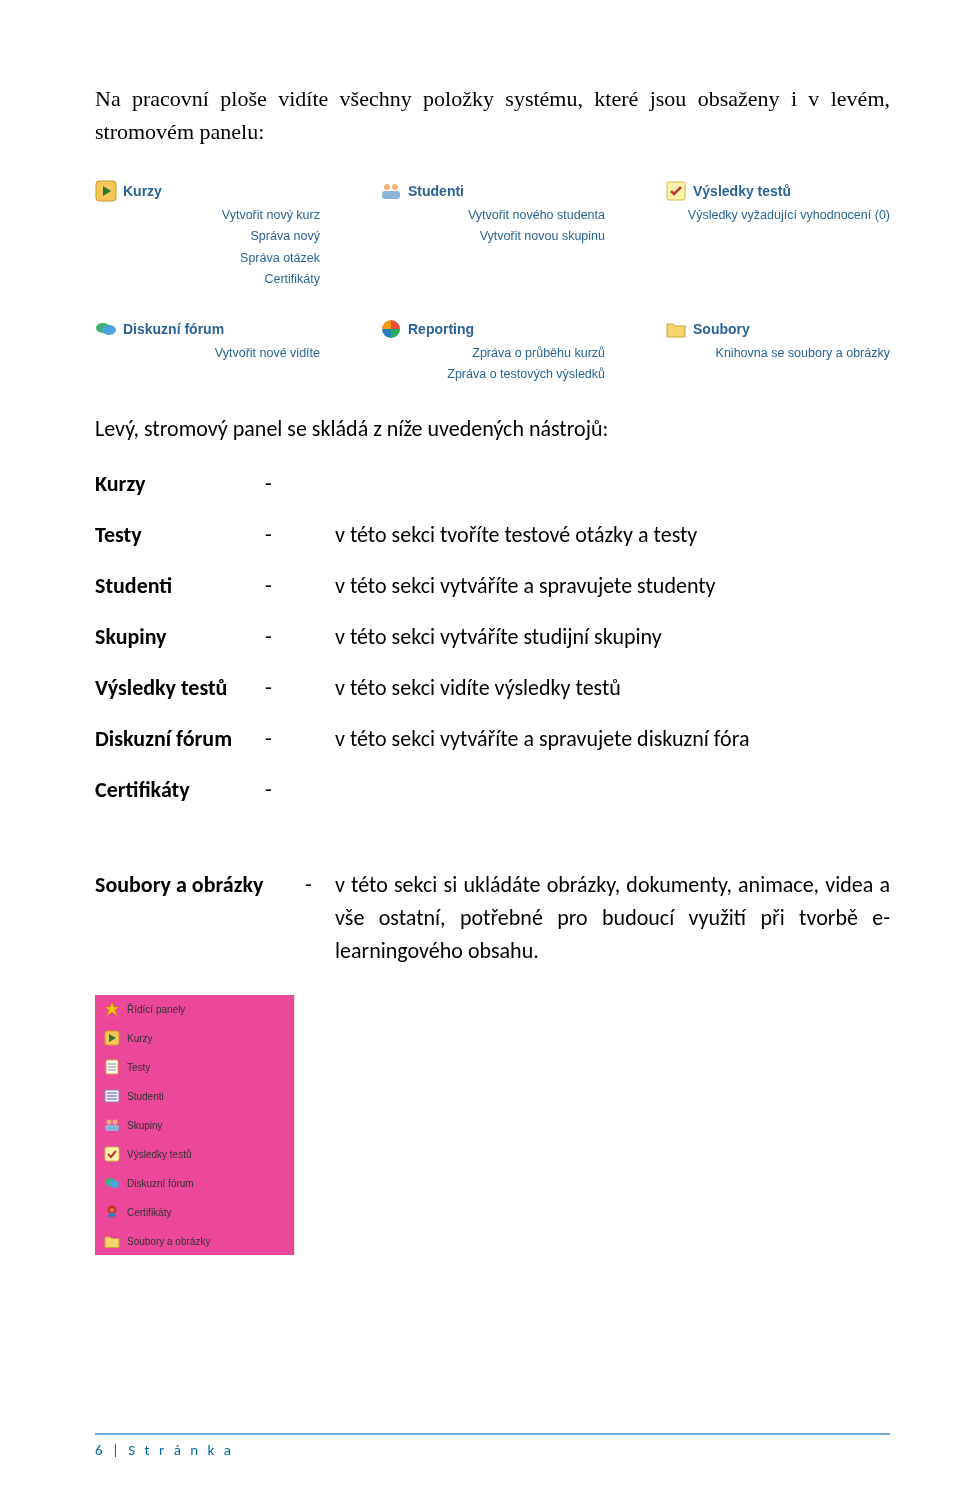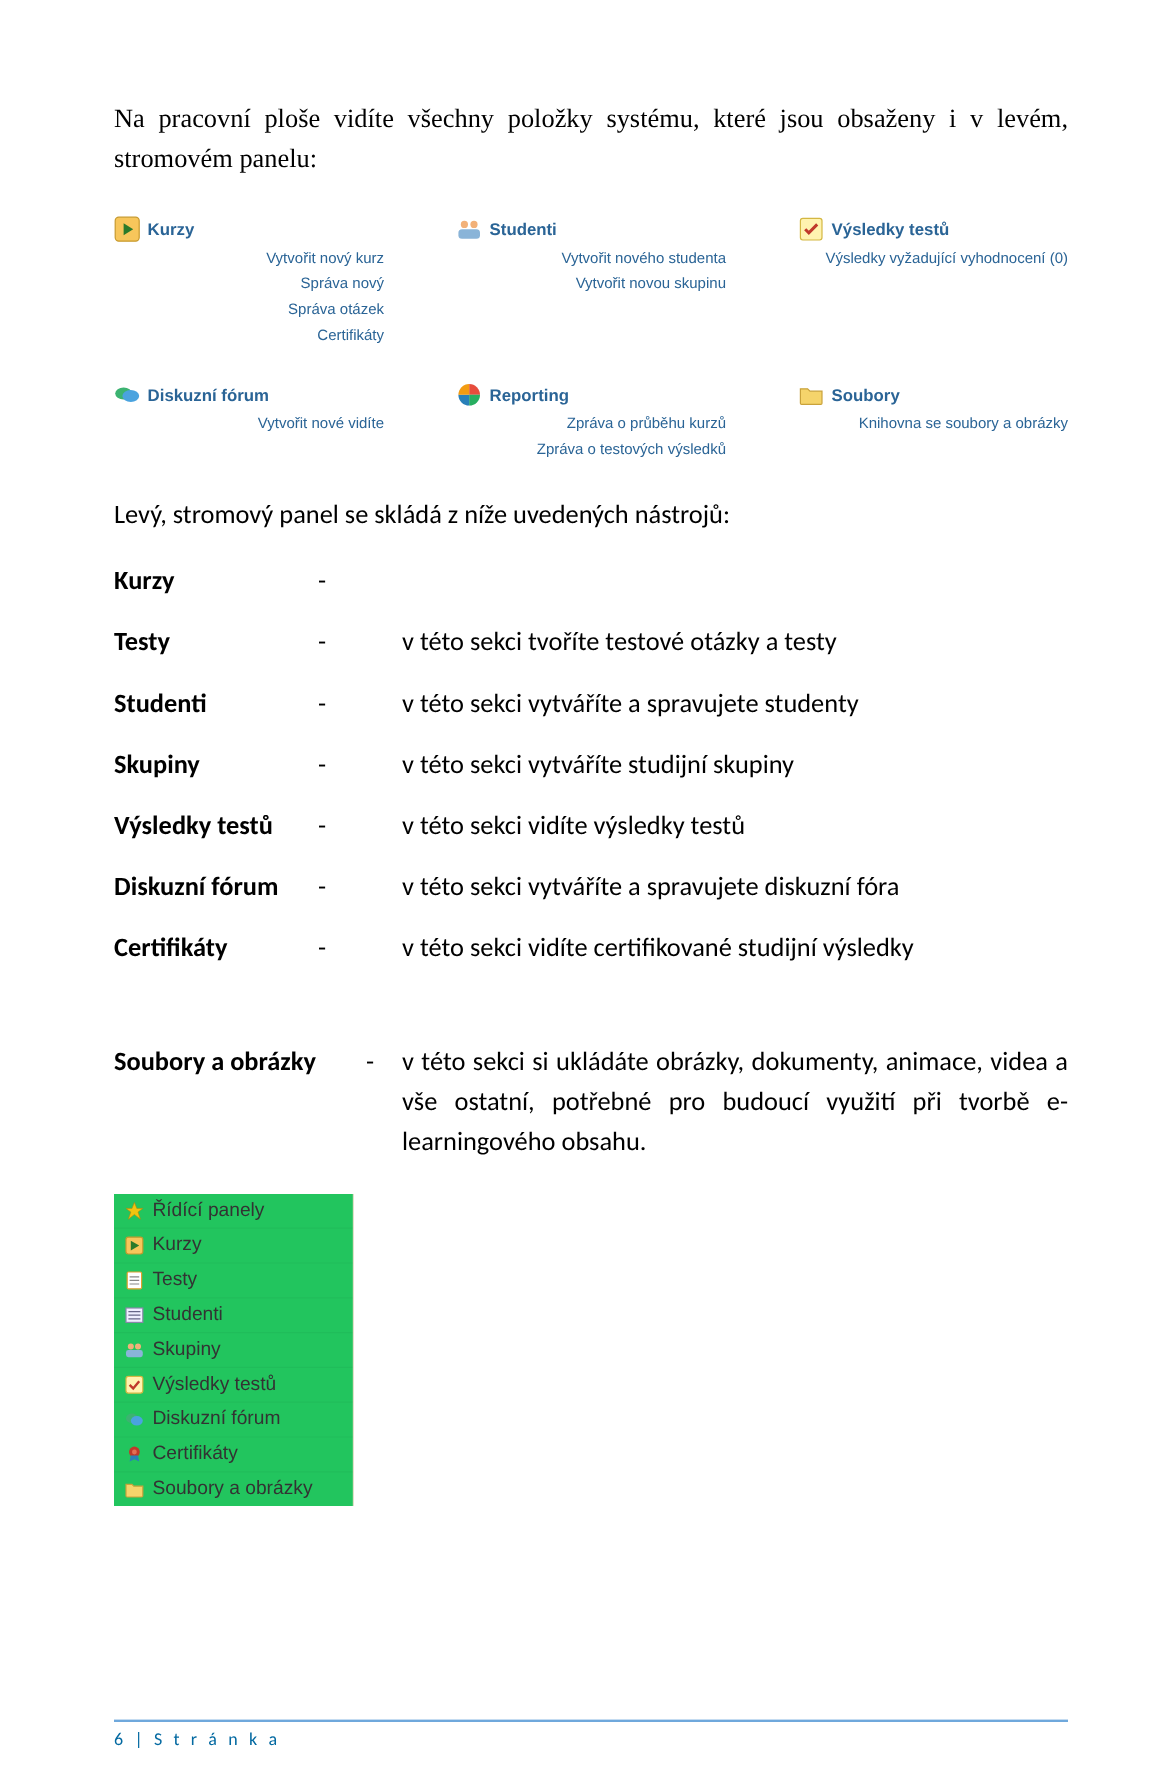--- a/index.html
+++ b/index.html
@@ -86,24 +86,24 @@
   .def-desc {
     flex: 1;
     text-align: justify;
   }
   .def-row.last .def-desc { text-align: justify; margin-top: 44px; }
 
   
   .tree {
     margin-top: 28px;
     width: 200px;
-    background: #22c55e;
+    background: #ec4899;
     border-right: 1px solid #e0e0c8;
     font-family: Arial, Helvetica, sans-serif;
-    font-size: 16px;
+    font-size: 10px;
     color: #333;
   }
   .tree-item {
     display: flex;
     align-items: center;
     gap: 6px;
     padding: 5px 8px;
     border-top: 1px solid rgba(0,0,0,0.04);
   }
   .tree-item:first-child { border-top: none; }
@@ -254,21 +254,20 @@
     <span class="def-desc">v této sekci vidíte výsledky testů</span>
   </div>
   <div class="def-row">
     <span class="def-term">Diskuzní fórum</span>
     <span class="def-dash">-</span>
     <span class="def-desc">v této sekci vytváříte a spravujete diskuzní fóra</span>
   </div>
   <div class="def-row">
     <span class="def-term">Certifikáty</span>
     <span class="def-dash">-</span>
-    <span class="def-desc">v této sekci vidíte certifikované studijní výsledky</span>
   </div>
   <div class="def-row last">
     <span class="def-term" style="width:210px">Soubory a obrázky</span>
     <span class="def-dash" style="width:30px">-</span>
     <span class="def-desc">v této sekci si ukládáte obrázky, dokumenty, animace, videa a vše ostatní, potřebné pro budoucí využití při tvorbě e-learningového obsahu.</span>
   </div>
 
   <div class="tree">
     <div class="tree-item">
       <span class="tree-icon">

